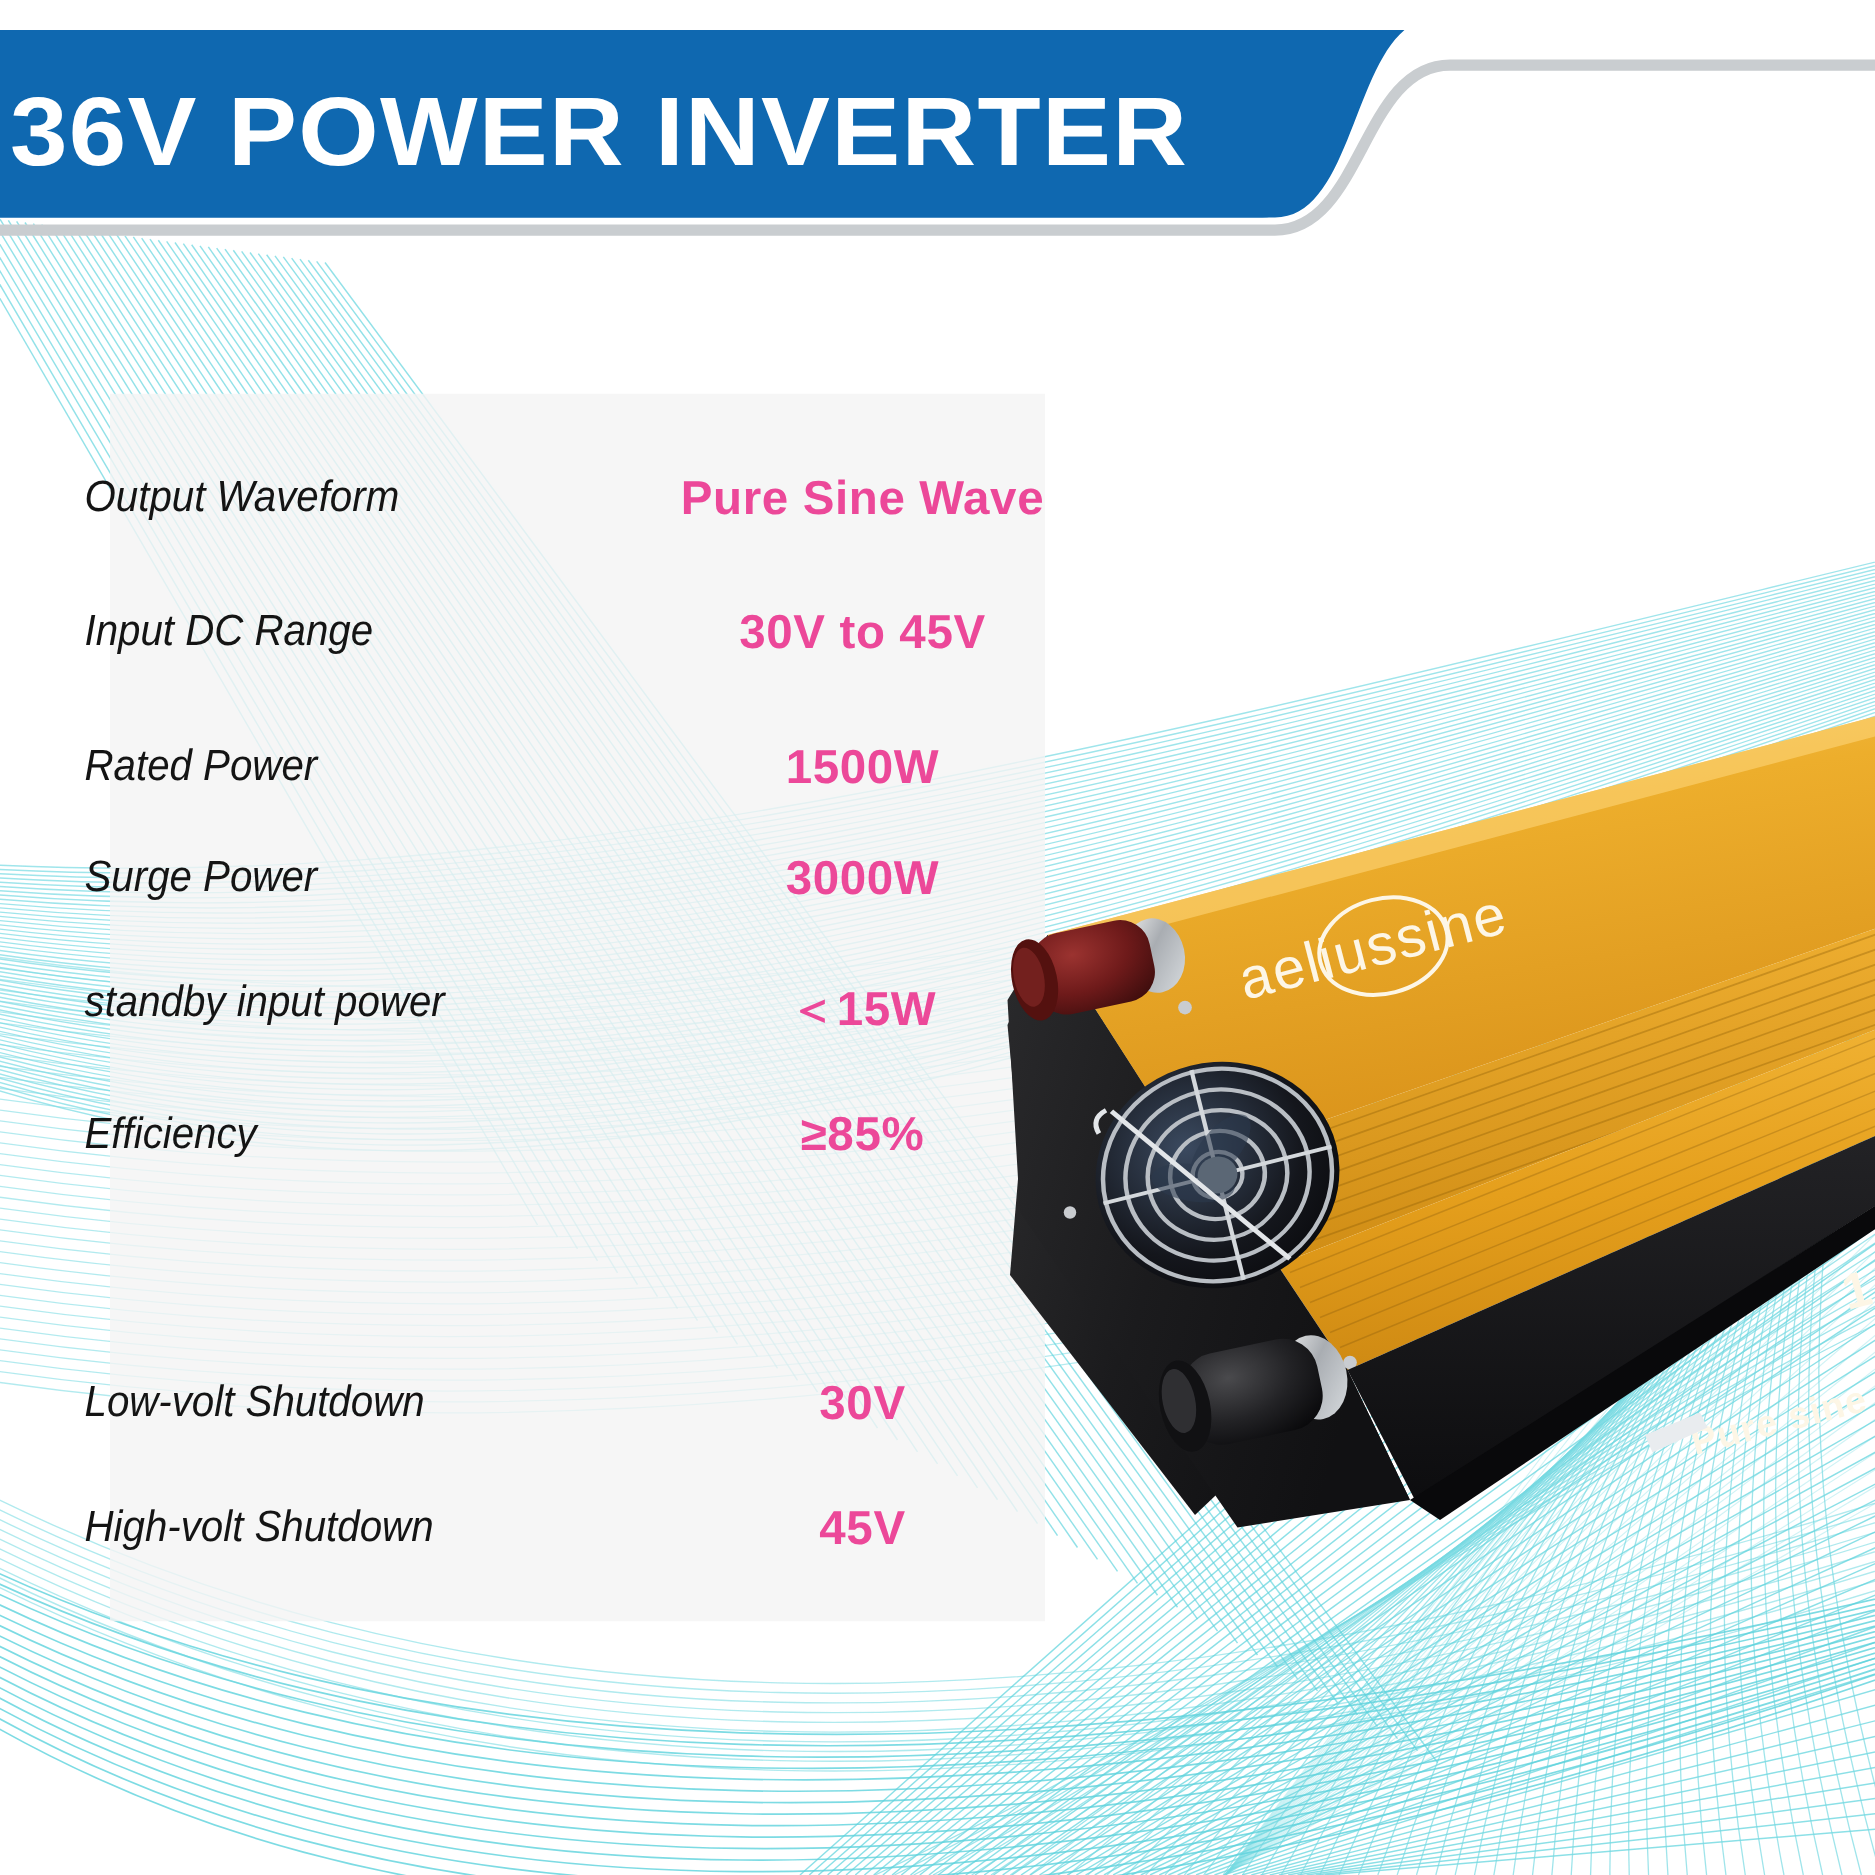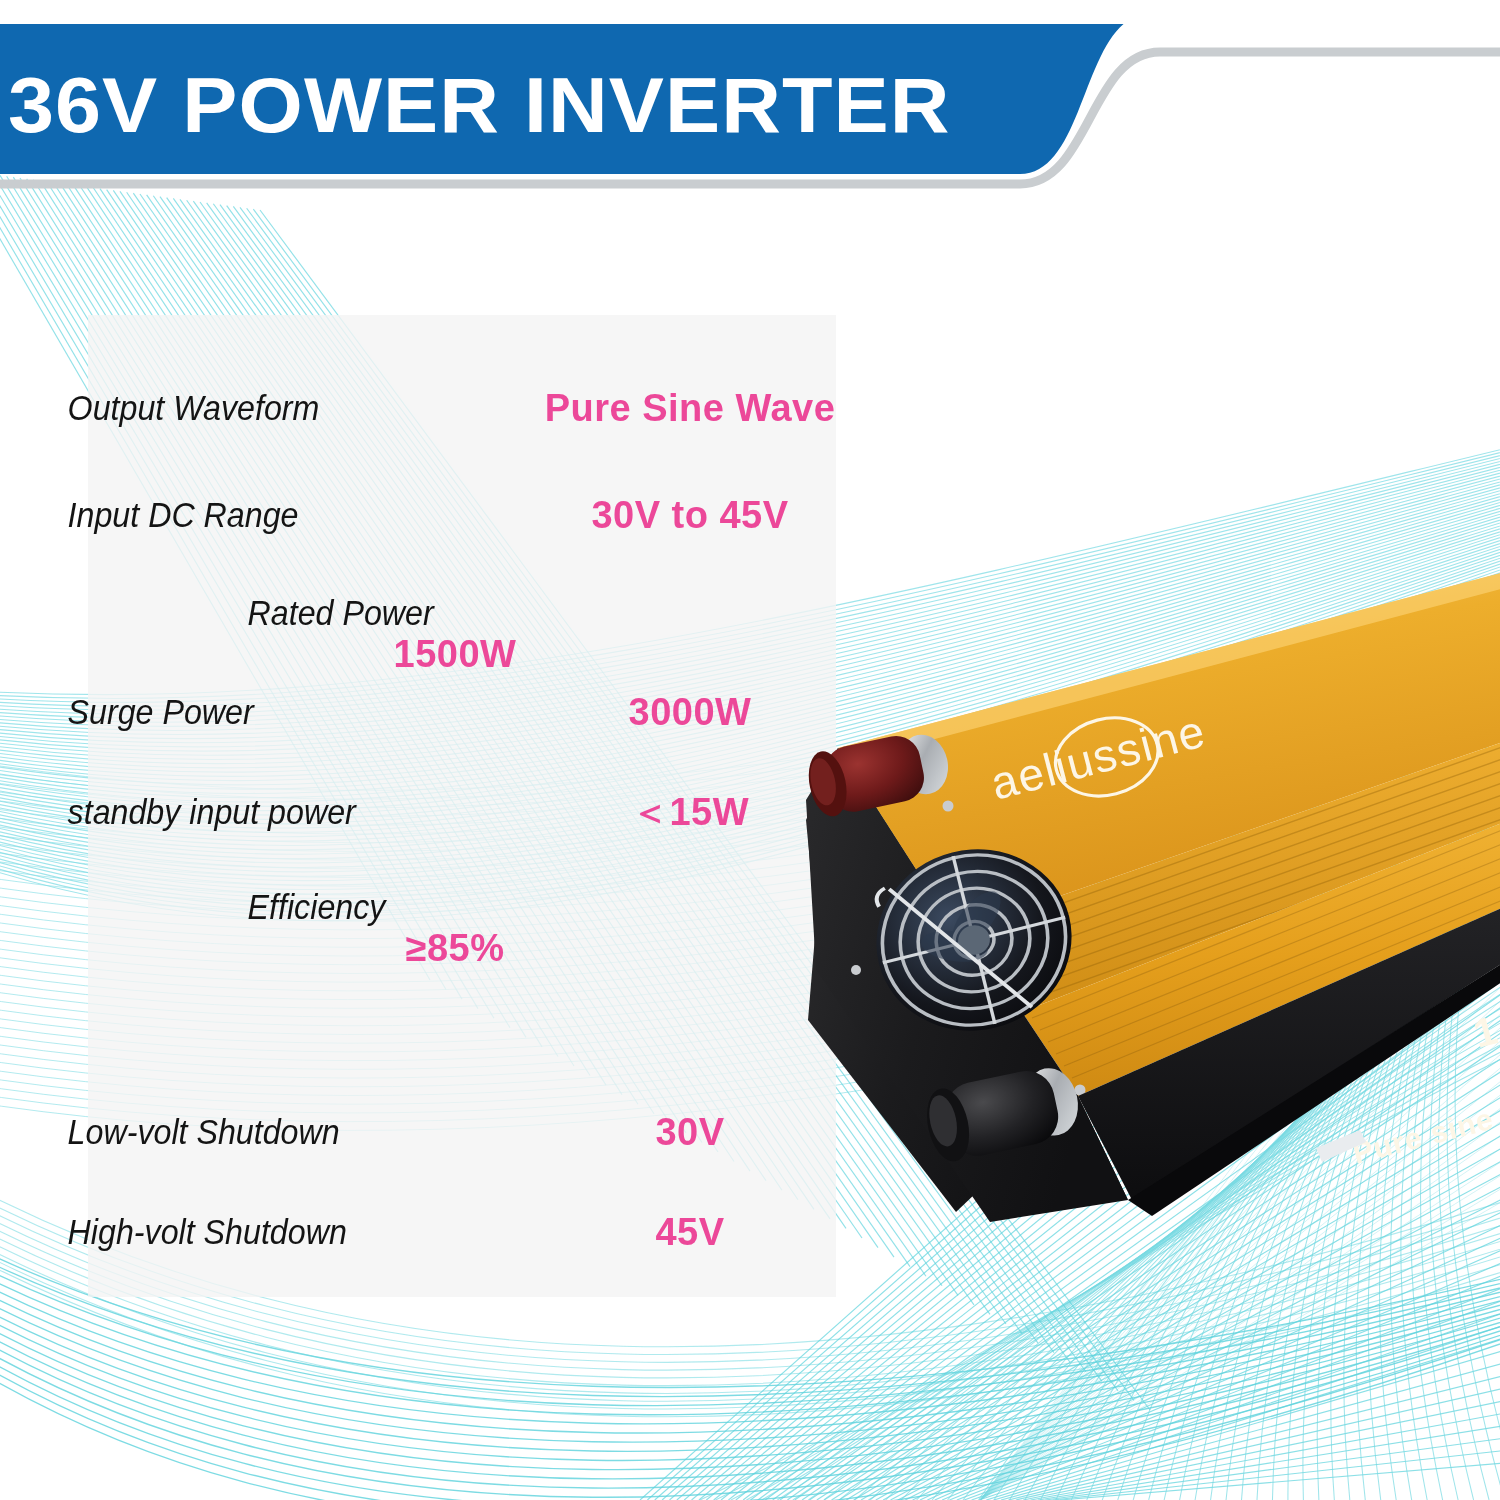--- a/index.html
+++ b/index.html
@@ -18,21 +18,21 @@
       color:#ffffff;font-size:78px;font-weight:700;letter-spacing:1px;
       font-family:"Liberation Sans","DejaVu Sans",sans-serif;
       transform:scaleX(1.06);transform-origin:left center;white-space:nowrap;}
 
   
   .spec-panel{position:absolute;left:88px;top:315px;width:748px;height:982px;
       background:rgba(244,244,244,0.80);z-index:3;}
 
   
   .spec-table{position:absolute;left:40px;top:330px;width:830px;height:960px;z-index:5;}
-  .spec-row{position:absolute;left:0;width:830px;height:60px;display:flex;align-items:center;}
+  .spec-row{position:absolute;left:0;width:830px;height:60px;display:flex;align-items:flex-start;}
   .spec-label{width:470px;padding-left:30px;box-sizing:border-box;
       color:#141414;font-size:35px;font-style:italic;font-weight:400;
       font-family:"Liberation Sans","DejaVu Sans",sans-serif;
       transform:scaleX(0.92);transform-origin:left center;white-space:nowrap;}
   .spec-value{width:360px;text-align:center;
       color:#ec4899;font-size:38px;font-weight:700;letter-spacing:0.5px;
       font-family:"Liberation Sans","DejaVu Sans",sans-serif;white-space:nowrap;}
 
   
   .product{position:absolute;left:760px;top:500px;width:760px;height:760px;z-index:4;}
@@ -399,36 +399,36 @@
     <div class="spec-row" style="top:48px;">
       <div class="spec-label">Output Waveform</div>
       <div class="spec-value">Pure Sine Wave</div>
     </div>
 
     <div class="spec-row" style="top:155px;">
       <div class="spec-label">Input DC Range</div>
       <div class="spec-value">30V to 45V</div>
     </div>
 
-    <div class="spec-row" style="top:263px;flex-direction:column;">
+    <div class="spec-row" style="top:263px;">
       <div class="spec-label">Rated Power</div>
       <div class="spec-value">1500W</div>
     </div>
 
     <div class="spec-row" style="top:352px;">
       <div class="spec-label">Surge Power</div>
       <div class="spec-value">3000W</div>
     </div>
 
     <div class="spec-row" style="top:452px;">
       <div class="spec-label">standby input power</div>
       <div class="spec-value">＜15W</div>
     </div>
 
-    <div class="spec-row" style="top:557px;flex-direction:column;">
+    <div class="spec-row" style="top:557px;">
       <div class="spec-label">Efficiency</div>
       <div class="spec-value">≥85%</div>
     </div>
 
 
     <div class="spec-row" style="top:772px;">
       <div class="spec-label">Low-volt Shutdown</div>
       <div class="spec-value">30V</div>
     </div>
 

